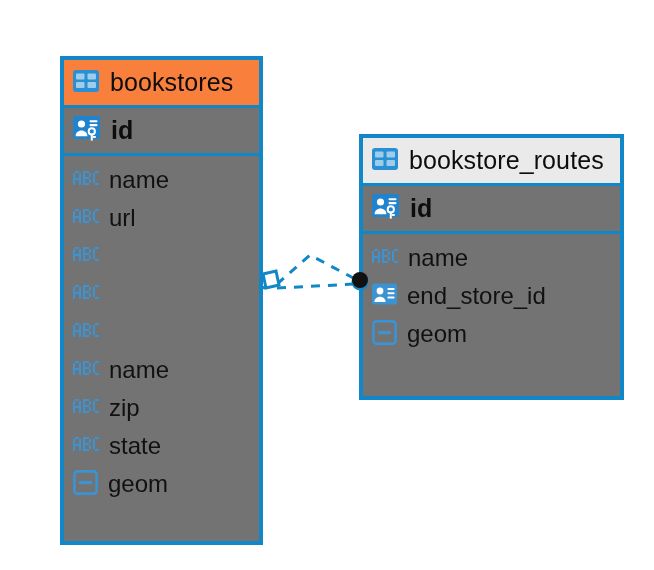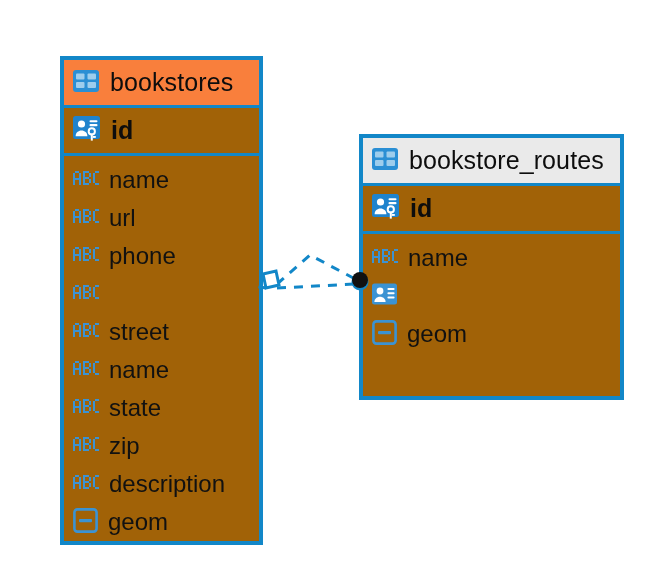--- a/index.html
+++ b/index.html
@@ -18,21 +18,21 @@
   .canvas {
     position: absolute;
     inset: 0;
   }
 
   
   .entity {
     position: absolute;
     box-sizing: border-box;
     border: 4px solid #1287c8;
-    background: #a16207;
+    background: #737373;
   }
 
   #entity-bookstores {
     left: 60px;
     top: 56px;
     width: 203px;
     height: 489px;
   }
 
   #entity-bookstore-routes {
@@ -212,66 +212,64 @@
               <rect x="16" y="2" width="2" height="4"></rect>
                 <rect x="12" y="6" width="4" height="2"></rect>
               <rect x="16" y="8" width="2" height="4"></rect>
                 <rect x="12" y="12" width="4" height="2"></rect>
               <rect x="22" y="0" width="4" height="2"></rect>
                 <rect x="20" y="2" width="2" height="10"></rect>
               <rect x="22" y="12" width="4" height="2"></rect>
             </g>
           </svg>
         </span>
-        <span class="field-label">phone</span>
-      </div>
-
-      <div class="field-row">
-        <span class="icon">
-          <svg class="icon-abc" viewBox="0 0 26 14" xmlns="http://www.w3.org/2000/svg">
-            <g fill="#3b93d3">
-              <rect x="0" y="2" width="2" height="12"></rect>
-                <rect x="2" y="0" width="4" height="2"></rect>
-              <rect x="6" y="2" width="2" height="12"></rect>
-                <rect x="2" y="7" width="4" height="2"></rect>
-              <rect x="10" y="0" width="2" height="14"></rect>
-                <rect x="12" y="0" width="4" height="2"></rect>
-              <rect x="16" y="2" width="2" height="4"></rect>
-                <rect x="12" y="6" width="4" height="2"></rect>
-              <rect x="16" y="8" width="2" height="4"></rect>
-                <rect x="12" y="12" width="4" height="2"></rect>
-              <rect x="22" y="0" width="4" height="2"></rect>
-                <rect x="20" y="2" width="2" height="10"></rect>
-              <rect x="22" y="12" width="4" height="2"></rect>
-            </g>
-          </svg>
-        </span>
-      </div>
-
-      <div class="field-row">
-        <span class="icon">
-          <svg class="icon-abc" viewBox="0 0 26 14" xmlns="http://www.w3.org/2000/svg">
-            <g fill="#3b93d3">
-              <rect x="0" y="2" width="2" height="12"></rect>
-                <rect x="2" y="0" width="4" height="2"></rect>
-              <rect x="6" y="2" width="2" height="12"></rect>
-                <rect x="2" y="7" width="4" height="2"></rect>
-              <rect x="10" y="0" width="2" height="14"></rect>
-                <rect x="12" y="0" width="4" height="2"></rect>
-              <rect x="16" y="2" width="2" height="4"></rect>
-                <rect x="12" y="6" width="4" height="2"></rect>
-              <rect x="16" y="8" width="2" height="4"></rect>
-                <rect x="12" y="12" width="4" height="2"></rect>
-              <rect x="22" y="0" width="4" height="2"></rect>
-                <rect x="20" y="2" width="2" height="10"></rect>
-              <rect x="22" y="12" width="4" height="2"></rect>
-            </g>
-          </svg>
-        </span>
-        <span class="field-label">street</span>
+      </div>
+
+      <div class="field-row">
+        <span class="icon">
+          <svg class="icon-abc" viewBox="0 0 26 14" xmlns="http://www.w3.org/2000/svg">
+            <g fill="#3b93d3">
+              <rect x="0" y="2" width="2" height="12"></rect>
+                <rect x="2" y="0" width="4" height="2"></rect>
+              <rect x="6" y="2" width="2" height="12"></rect>
+                <rect x="2" y="7" width="4" height="2"></rect>
+              <rect x="10" y="0" width="2" height="14"></rect>
+                <rect x="12" y="0" width="4" height="2"></rect>
+              <rect x="16" y="2" width="2" height="4"></rect>
+                <rect x="12" y="6" width="4" height="2"></rect>
+              <rect x="16" y="8" width="2" height="4"></rect>
+                <rect x="12" y="12" width="4" height="2"></rect>
+              <rect x="22" y="0" width="4" height="2"></rect>
+                <rect x="20" y="2" width="2" height="10"></rect>
+              <rect x="22" y="12" width="4" height="2"></rect>
+            </g>
+          </svg>
+        </span>
+      </div>
+
+      <div class="field-row">
+        <span class="icon">
+          <svg class="icon-abc" viewBox="0 0 26 14" xmlns="http://www.w3.org/2000/svg">
+            <g fill="#3b93d3">
+              <rect x="0" y="2" width="2" height="12"></rect>
+                <rect x="2" y="0" width="4" height="2"></rect>
+              <rect x="6" y="2" width="2" height="12"></rect>
+                <rect x="2" y="7" width="4" height="2"></rect>
+              <rect x="10" y="0" width="2" height="14"></rect>
+                <rect x="12" y="0" width="4" height="2"></rect>
+              <rect x="16" y="2" width="2" height="4"></rect>
+                <rect x="12" y="6" width="4" height="2"></rect>
+              <rect x="16" y="8" width="2" height="4"></rect>
+                <rect x="12" y="12" width="4" height="2"></rect>
+              <rect x="22" y="0" width="4" height="2"></rect>
+                <rect x="20" y="2" width="2" height="10"></rect>
+              <rect x="22" y="12" width="4" height="2"></rect>
+            </g>
+          </svg>
+        </span>
       </div>
 
       <div class="field-row">
         <span class="icon">
           <svg class="icon-abc" viewBox="0 0 26 14" xmlns="http://www.w3.org/2000/svg">
             <g fill="#3b93d3">
               <rect x="0" y="2" width="2" height="12"></rect>
                 <rect x="2" y="0" width="4" height="2"></rect>
               <rect x="6" y="2" width="2" height="12"></rect>
                 <rect x="2" y="7" width="4" height="2"></rect>
@@ -303,68 +301,46 @@
               <rect x="16" y="2" width="2" height="4"></rect>
                 <rect x="12" y="6" width="4" height="2"></rect>
               <rect x="16" y="8" width="2" height="4"></rect>
                 <rect x="12" y="12" width="4" height="2"></rect>
               <rect x="22" y="0" width="4" height="2"></rect>
                 <rect x="20" y="2" width="2" height="10"></rect>
               <rect x="22" y="12" width="4" height="2"></rect>
             </g>
           </svg>
         </span>
+        <span class="field-label">zip</span>
+      </div>
+
+      <div class="field-row">
+        <span class="icon">
+          <svg class="icon-abc" viewBox="0 0 26 14" xmlns="http://www.w3.org/2000/svg">
+            <g fill="#3b93d3">
+              <rect x="0" y="2" width="2" height="12"></rect>
+                <rect x="2" y="0" width="4" height="2"></rect>
+              <rect x="6" y="2" width="2" height="12"></rect>
+                <rect x="2" y="7" width="4" height="2"></rect>
+              <rect x="10" y="0" width="2" height="14"></rect>
+                <rect x="12" y="0" width="4" height="2"></rect>
+              <rect x="16" y="2" width="2" height="4"></rect>
+                <rect x="12" y="6" width="4" height="2"></rect>
+              <rect x="16" y="8" width="2" height="4"></rect>
+                <rect x="12" y="12" width="4" height="2"></rect>
+              <rect x="22" y="0" width="4" height="2"></rect>
+                <rect x="20" y="2" width="2" height="10"></rect>
+              <rect x="22" y="12" width="4" height="2"></rect>
+            </g>
+          </svg>
+        </span>
         <span class="field-label">state</span>
       </div>
 
-      <div class="field-row">
-        <span class="icon">
-          <svg class="icon-abc" viewBox="0 0 26 14" xmlns="http://www.w3.org/2000/svg">
-            <g fill="#3b93d3">
-              <rect x="0" y="2" width="2" height="12"></rect>
-                <rect x="2" y="0" width="4" height="2"></rect>
-              <rect x="6" y="2" width="2" height="12"></rect>
-                <rect x="2" y="7" width="4" height="2"></rect>
-              <rect x="10" y="0" width="2" height="14"></rect>
-                <rect x="12" y="0" width="4" height="2"></rect>
-              <rect x="16" y="2" width="2" height="4"></rect>
-                <rect x="12" y="6" width="4" height="2"></rect>
-              <rect x="16" y="8" width="2" height="4"></rect>
-                <rect x="12" y="12" width="4" height="2"></rect>
-              <rect x="22" y="0" width="4" height="2"></rect>
-                <rect x="20" y="2" width="2" height="10"></rect>
-              <rect x="22" y="12" width="4" height="2"></rect>
-            </g>
-          </svg>
-        </span>
-        <span class="field-label">zip</span>
-      </div>
-
-      <div class="field-row">
-        <span class="icon">
-          <svg class="icon-abc" viewBox="0 0 26 14" xmlns="http://www.w3.org/2000/svg">
-            <g fill="#3b93d3">
-              <rect x="0" y="2" width="2" height="12"></rect>
-                <rect x="2" y="0" width="4" height="2"></rect>
-              <rect x="6" y="2" width="2" height="12"></rect>
-                <rect x="2" y="7" width="4" height="2"></rect>
-              <rect x="10" y="0" width="2" height="14"></rect>
-                <rect x="12" y="0" width="4" height="2"></rect>
-              <rect x="16" y="2" width="2" height="4"></rect>
-                <rect x="12" y="6" width="4" height="2"></rect>
-              <rect x="16" y="8" width="2" height="4"></rect>
-                <rect x="12" y="12" width="4" height="2"></rect>
-              <rect x="22" y="0" width="4" height="2"></rect>
-                <rect x="20" y="2" width="2" height="10"></rect>
-              <rect x="22" y="12" width="4" height="2"></rect>
-            </g>
-          </svg>
-        </span>
-        <span class="field-label">description</span>
-      </div>
 
       <div class="field-row">
         <span class="icon">
           <svg class="icon-geom" viewBox="0 0 25 25" xmlns="http://www.w3.org/2000/svg">
             <rect x="1.4" y="1.4" width="22.2" height="22.2" rx="3" fill="none" stroke="#3b93d3" stroke-width="2.6"></rect>
             <rect x="6" y="11" width="13" height="3.2" rx="1" fill="#3b93d3"></rect>
           </svg>
         </span>
         <span class="field-label">geom</span>
       </div>
@@ -433,20 +409,21 @@
         <span class="icon">
           <svg class="icon-fk" viewBox="0 0 25 25" xmlns="http://www.w3.org/2000/svg">
             <rect x="0" y="1.5" width="25" height="21" rx="2.5" fill="#3b93d3"></rect>
             <circle cx="8" cy="9" r="3.4" fill="#ffffff"></circle>
             <path d="M2.4 20.1c0-3.2 2.5-5.3 5.6-5.3s5.6 2.1 5.6 5.3z" fill="#ffffff"></path>
             <rect x="15.4" y="6.0" width="7.2" height="2" rx="1" fill="#ffffff"></rect>
             <rect x="15.4" y="10.3" width="7.2" height="2" rx="1" fill="#ffffff"></rect>
             <rect x="15.4" y="14.6" width="7.2" height="2" rx="1" fill="#ffffff"></rect>
           </svg>
         </span>
+        <span class="field-label">end_store_id</span>
       </div>
 
       <div class="field-row">
         <span class="icon">
           <svg class="icon-geom" viewBox="0 0 25 25" xmlns="http://www.w3.org/2000/svg">
             <rect x="1.4" y="1.4" width="22.2" height="22.2" rx="3" fill="none" stroke="#3b93d3" stroke-width="2.6"></rect>
             <rect x="6" y="11" width="13" height="3.2" rx="1" fill="#3b93d3"></rect>
           </svg>
         </span>
         <span class="field-label">geom</span>

